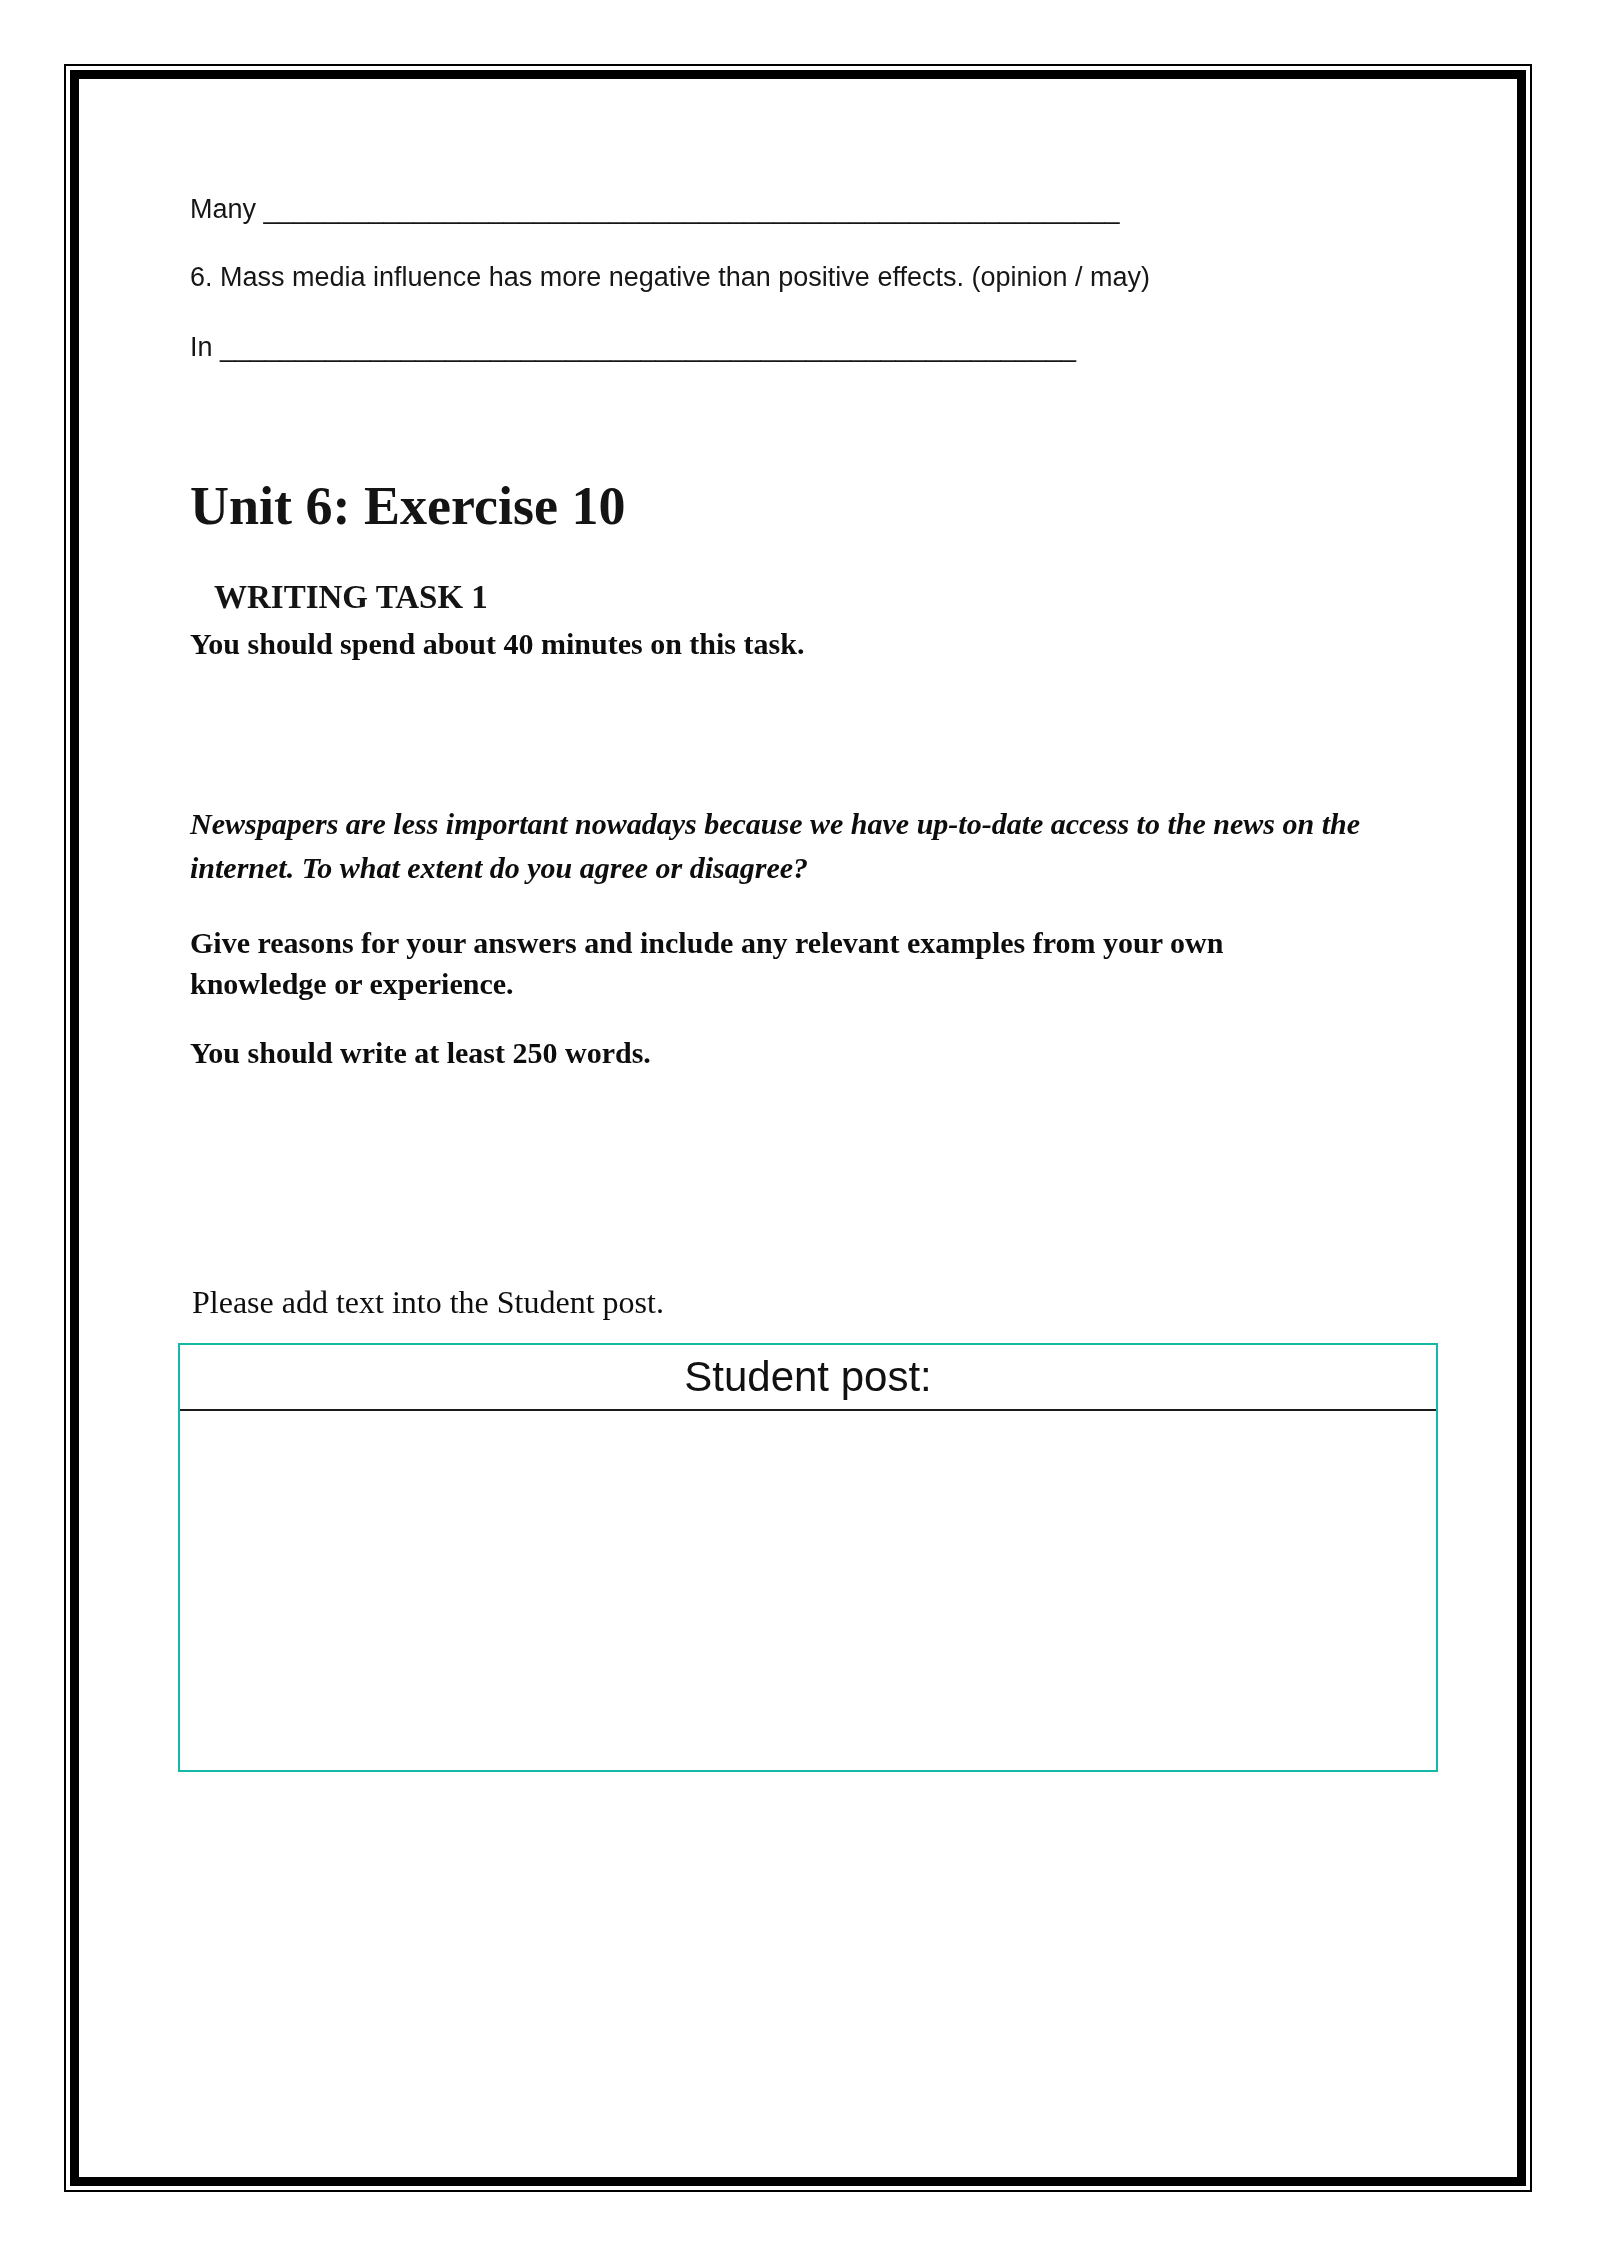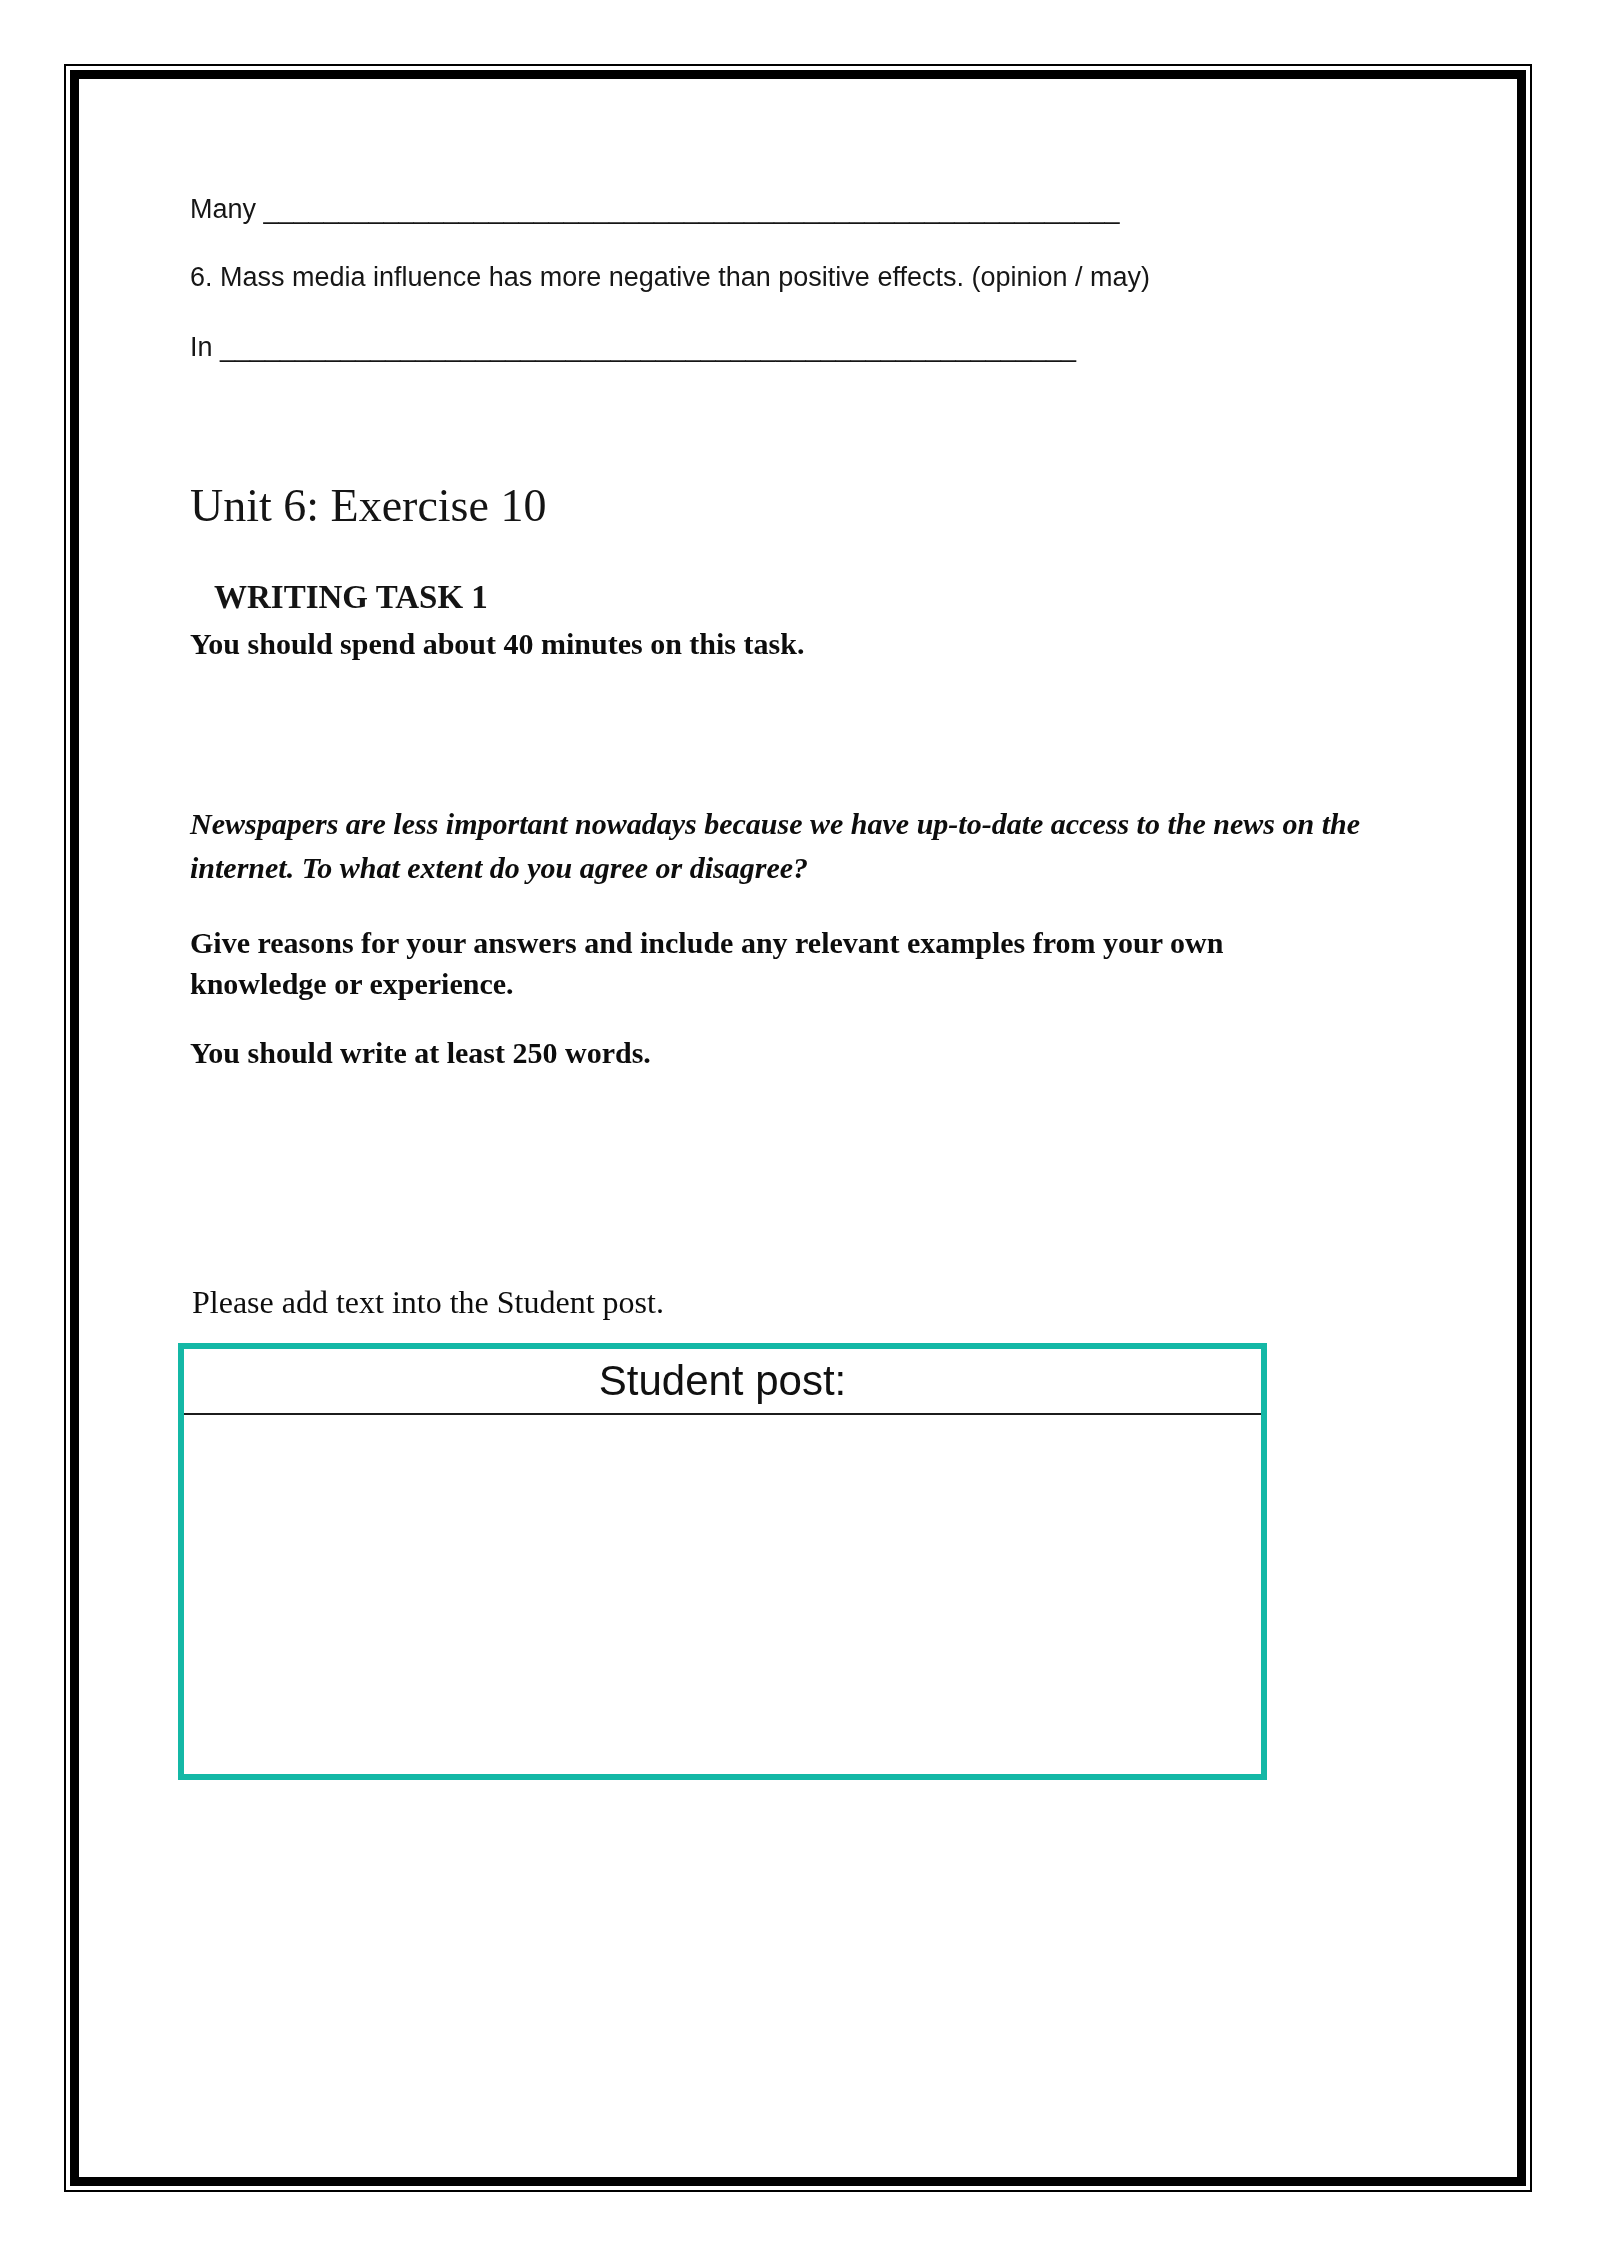--- a/index.html
+++ b/index.html
@@ -61,22 +61,22 @@
     font-family: "Liberation Serif", serif;
     font-size: 32px;
     color: #0d0d0d;
     white-space: nowrap;
     margin-top: 28px;
   }
   #unit-title {
     left: 190px;
     top: 480px;
     font-family: "Liberation Serif", serif;
-    font-weight: normal;
-    font-size: 46px;
+    font-weight: bold;
+    font-size: 54px;
     line-height: 52px;
   }
   #writing-task-heading {
     left: 190px;
     top: 578px;
     font-family: "Liberation Serif", serif;
     font-weight: bold;
     font-size: 33px;
     line-height: 38px;
     margin-left: 24px;
@@ -99,22 +99,22 @@
     width: 1170px;
     line-height: 41px;
   }
   #word-requirement { left: 190px; top: 1032px; white-space: nowrap; }
   #post-prompt { left: 192px; top: 1256px; }
   
   .post-box {
     position: absolute;
     left: 178px;
     top: 1343px;
-    width: 1089px;
-    border: 6px solid #14b8a6;
+    width: 1260px;
+    border: 2px solid #14b8a6;
     box-sizing: border-box;
     background: #ffffff;
   }
   .post-box-header {
     height: 64px;
     border-bottom: 2px solid #1c1c1c;
     display: flex;
     align-items: center;
     justify-content: center;
     font-family: "Liberation Sans", sans-serif;

